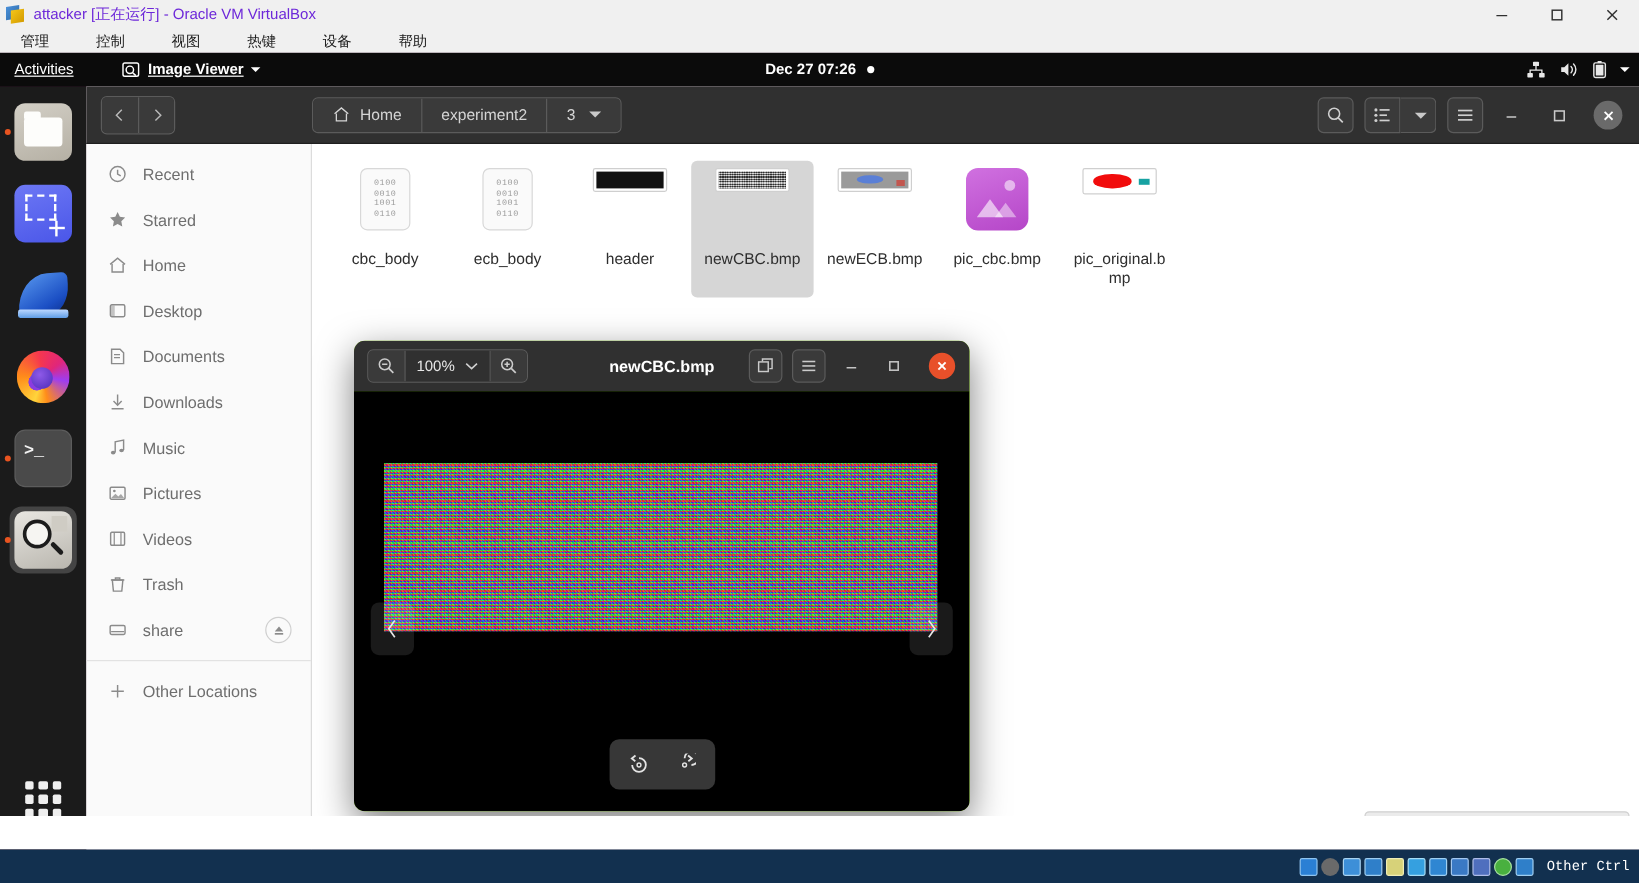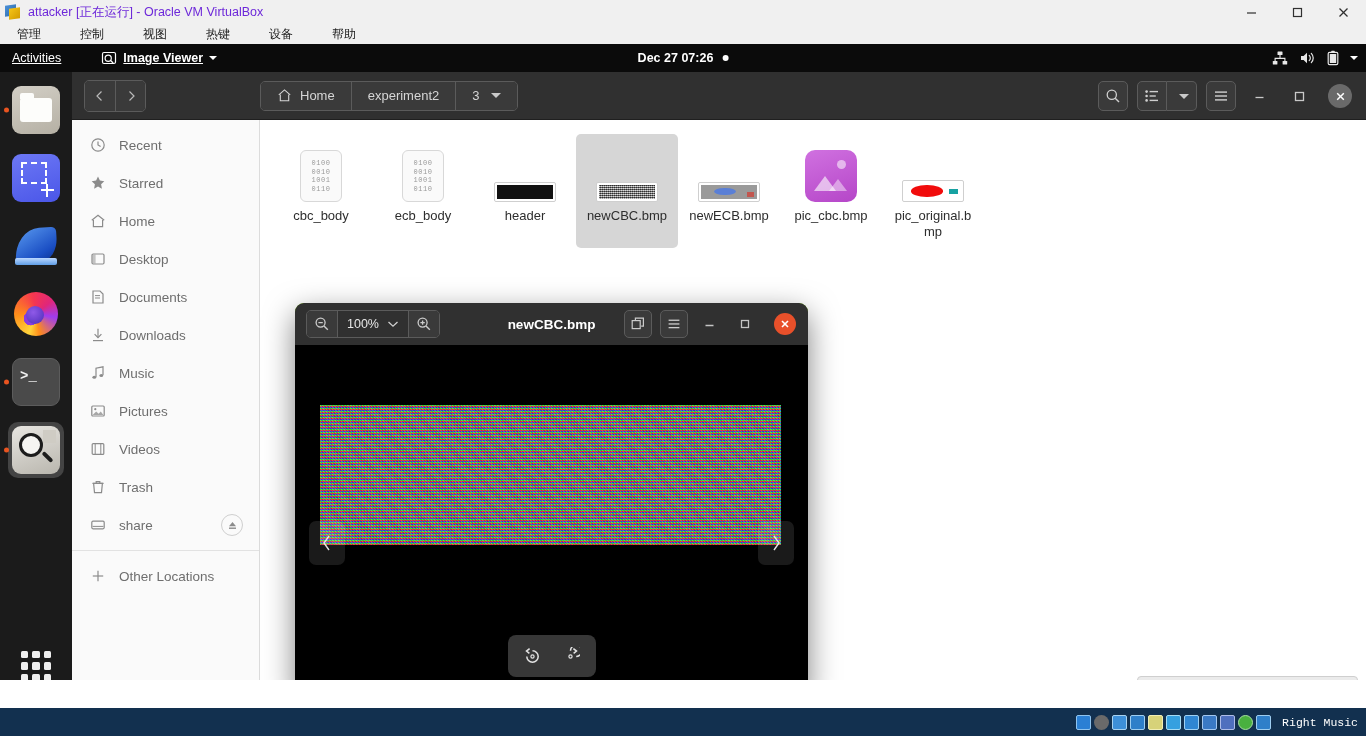--- a/index.html
+++ b/index.html
@@ -251,21 +251,21 @@
   }
   #icon-grid {
     display:flex; flex-wrap:wrap; padding:14px 0 0 10px; gap:0;
   }
   .file-item {
     width:102px; display:flex; flex-direction:column; align-items:center;
     padding:6px 2px 8px; border-radius:5px;
   }
   .file-item.selected { background:#d6d6d6; }
   .thumb-wrap {
-    width:70px; height:62px; display:flex; align-items:flex-end; justify-content:center;
+    width:70px; height:62px; display:flex; align-items:flex-start; justify-content:center;
   }
   .file-label {
     margin-top:6px; font-size:13px; color:#2e2e2e; text-align:center;
     line-height:16px; word-break:break-word; max-width:84px;
   }
   
   .thumb-bin {
     width:42px; height:52px; background:#fafafa; border:1px solid #d8d8d8;
     border-radius:6px; display:flex; flex-direction:column;
     align-items:center; justify-content:center; gap:0;
@@ -341,21 +341,21 @@
   
   #floating-status {
     position:absolute; right:8px; bottom:8px; height:24px;
     background:#ebebeb; border:1px solid #cfcfcf; border-radius:4px;
     display:flex; align-items:center; padding:0 11px;
     font-size:12.5px; color:#3a3a3a; white-space:nowrap;
   }
 
   
   #eog {
-    position:absolute; left:295px; top:259px; width:513px; height:392px;
+    position:absolute; left:295px; top:240px; width:513px; height:392px;
     background:#84cc16; border-radius:9px; overflow:hidden;
     box-shadow:0 10px 30px rgba(0,0,0,0.5);
   }
   #eog-header {
     position:absolute; top:0; left:0; width:513px; height:42px;
     background:#303030; display:flex; align-items:center;
   }
   .eog-zoom-group {
     display:flex; margin-left:11px; border:1px solid #5b5b5b;
     border-radius:5px; overflow:hidden; height:28px; align-items:stretch;
@@ -933,16 +933,16 @@
       <span class="vsi" style="background:#3d8fd8;border:1px solid #a8d2f0;"></span>
       <span class="vsi" style="background:#2f7fc9;border:1px solid #9ecdf0;"></span>
       <span class="vsi" style="background:#d7d279;border:1px solid #f0edb4;"></span>
       <span class="vsi" style="background:#35a0e0;border:1px solid #a5dcf5;"></span>
       <span class="vsi" style="background:#2f86d2;border:1px solid #9fd0f2;"></span>
       <span class="vsi" style="background:#3a79c4;border:1px solid #a3c7ef;"></span>
       <span class="vsi" style="background:#4f6fbe;border:1px solid #aebce8;"></span>
       <span class="vsi" style="background:#49b03f;border-radius:50%;border:1px solid #a8e0a2;"></span>
       <span class="vsi" style="background:#2f7fc9;border:1px solid #9ecdf0;"></span>
     </div>
-    <div id="vbox-hostkey">Right Music</div>
+    <div id="vbox-hostkey">Other Ctrl</div>
   </div>
 
 </div>
 
 </body></html>

